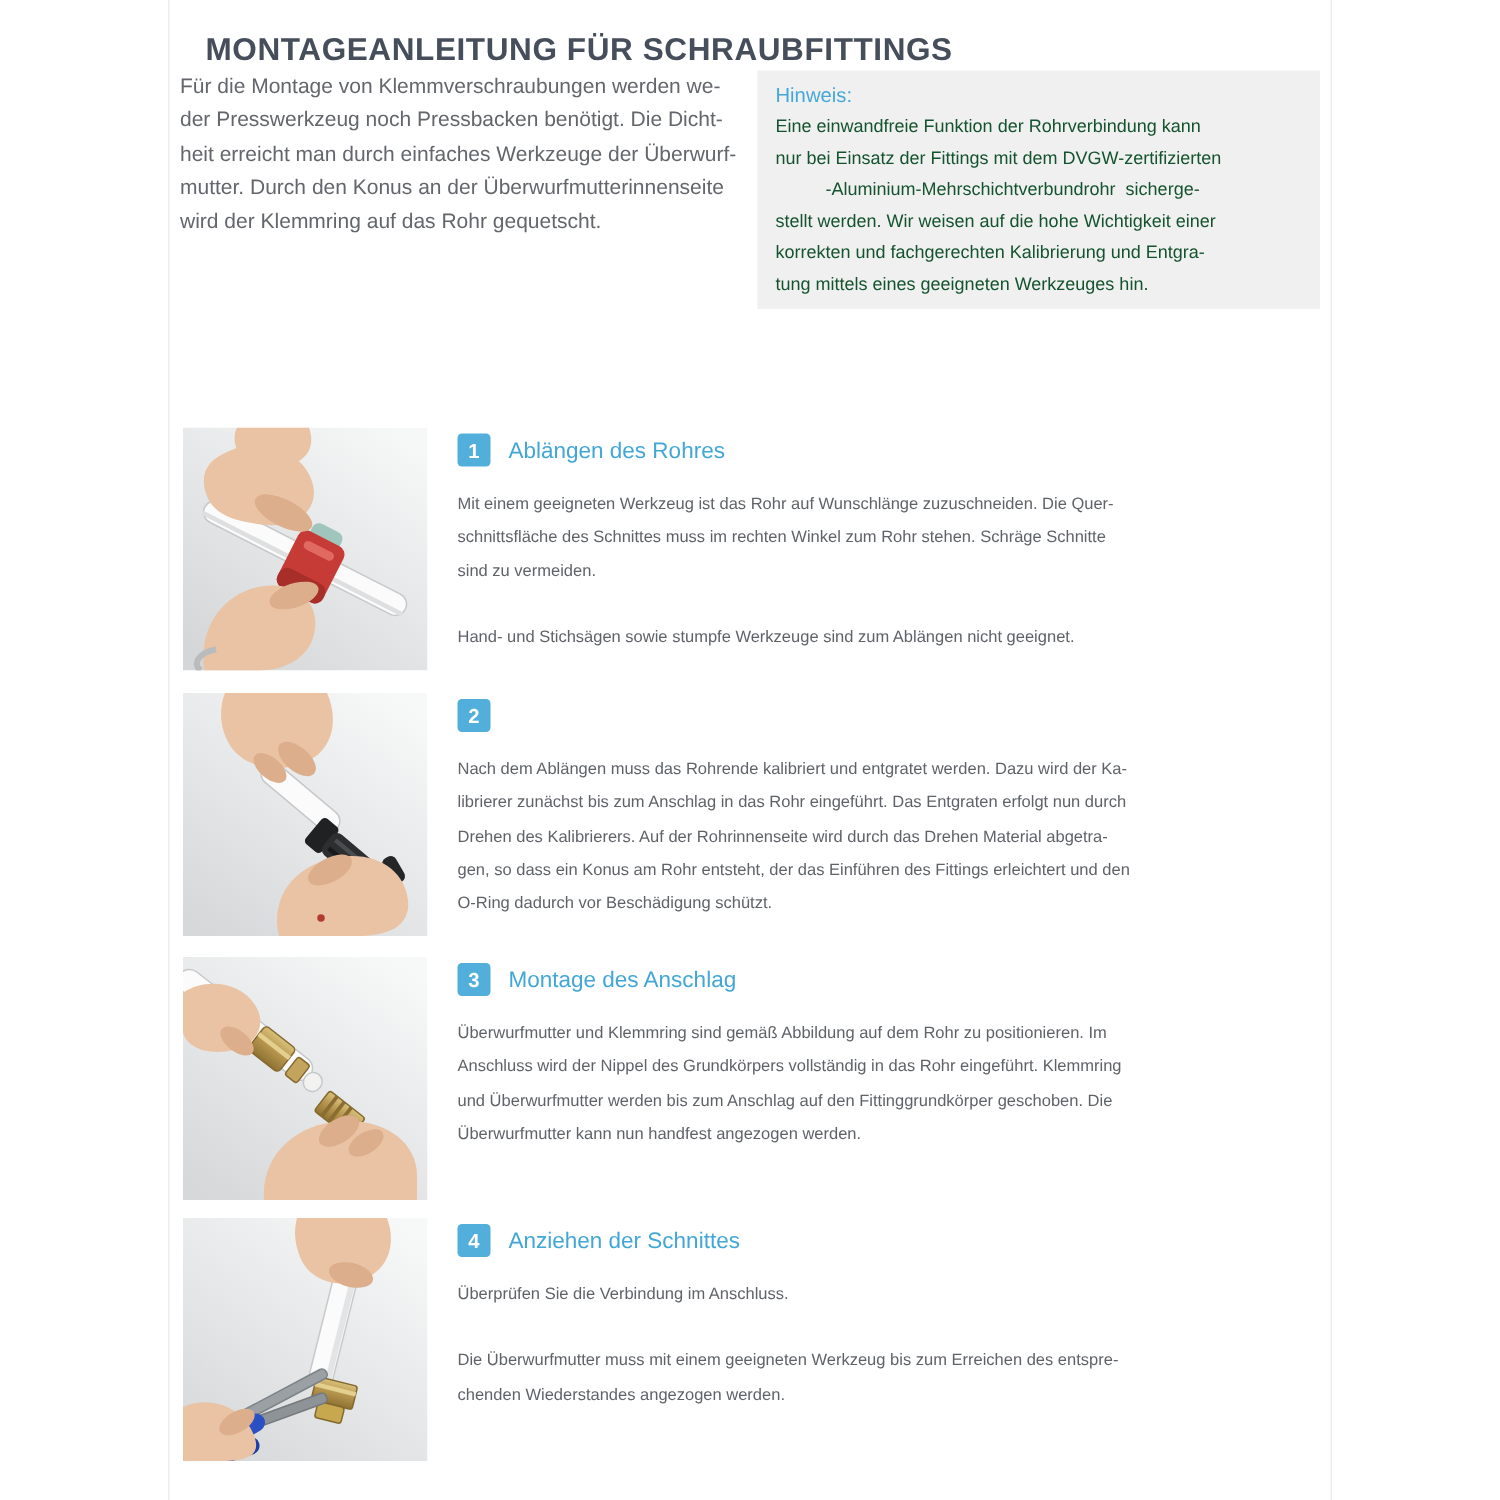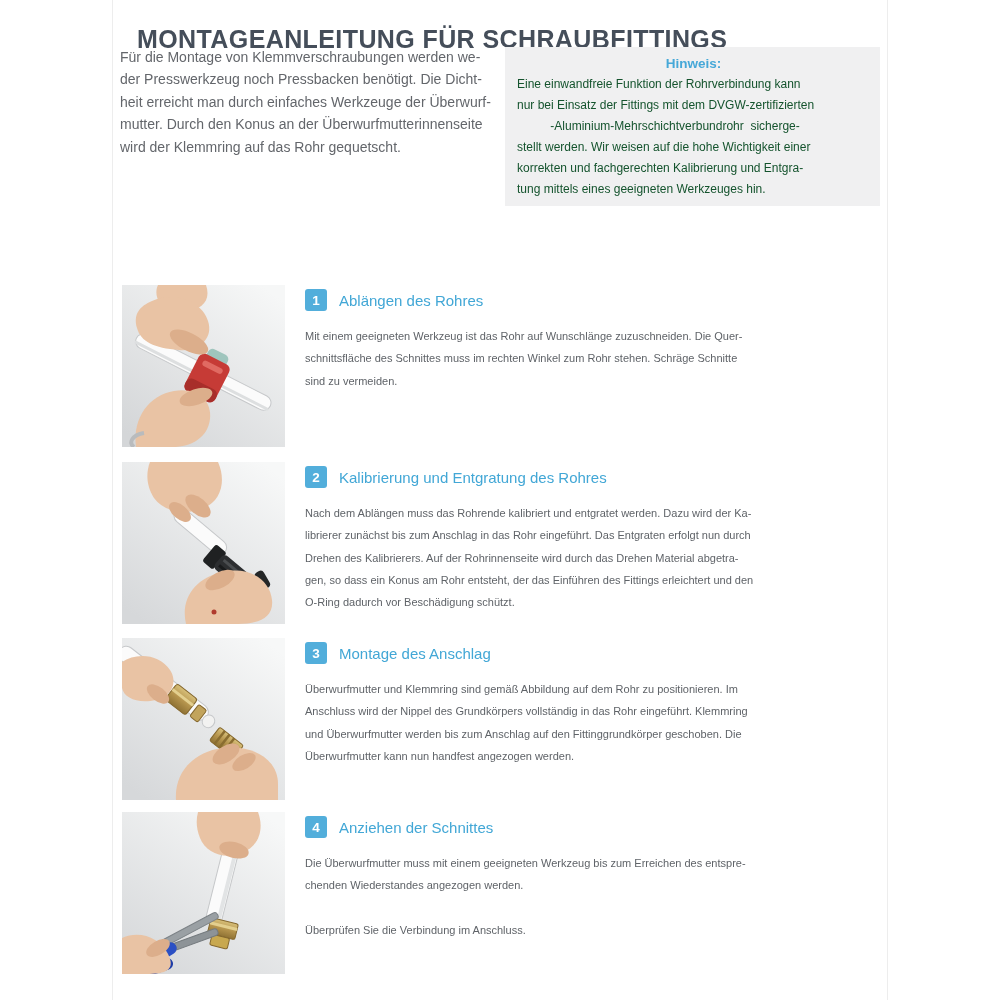--- a/index.html
+++ b/index.html
@@ -6,32 +6,32 @@
   body{
     width:1000px;height:1000px;background:#ffffff;position:relative;
     font-family:"Liberation Sans", sans-serif;overflow:hidden;
   }
   .edge{position:absolute;top:0;bottom:0;width:1px;background:#ededed;}
   .edge-left{left:112px;}
   .edge-right{left:887px;}
 
   .doc-title{
     position:absolute;left:137px;top:8px;
-    font-size:25px;font-weight:bold;letter-spacing:0.4px;color:#454e5a;
+    font-size:21px;font-weight:bold;letter-spacing:0.4px;color:#454e5a;
     white-space:nowrap;
   }
   .intro{
     position:absolute;left:120px;top:46px;width:385px;
     font-size:14px;line-height:22.4px;color:#63666b;white-space:pre-line;
   }
   .note{
     position:absolute;left:505px;top:47px;width:375px;box-sizing:border-box;
     background:#f0f0f1;padding:6px 10px 6px 12px;
   }
-  .note-label{color:#46a8d8;font-weight:bold;font-size:13.5px;line-height:21px;text-align:center;}
+  .note-label{color:#46a8d8;font-weight:normal;font-size:13.5px;line-height:21px;}
   .note-text{font-size:12px;line-height:21px;color:#14532d;white-space:pre-line;}
 
   .step{position:absolute;left:122px;width:760px;height:168px;}
   #step1{top:285px;}
   #step2{top:462px;}
   #step3{top:638px;}
   #step4{top:812px;}
   .photo{position:absolute;left:0;top:0;width:163px;height:162px;}
   .photo svg{display:block;}
   .content{position:absolute;left:183px;top:0;width:640px;}
@@ -102,20 +102,21 @@
     </svg>
   </div>
   <div class="content">
     <div class="head">
       <div class="badge">1</div>
       <div class="step-title">Ablängen des Rohres</div>
     </div>
     <div class="para">Mit einem geeigneten Werkzeug ist das Rohr auf Wunschlänge zuzuschneiden. Die Quer-
 schnittsfläche des Schnittes muss im rechten Winkel zum Rohr stehen. Schräge Schnitte
 sind zu vermeiden.</div>
+    <div class="para">Hand- und Stichsägen sowie stumpfe Werkzeuge sind zum Ablängen nicht geeignet.</div>
   </div>
 </div>
 
 <div class="step" id="step2">
   <div class="photo">
     <svg width="163" height="162" viewBox="0 0 163 162">
       <defs>
         <linearGradient id="bg2" x1="0.85" y1="0" x2="0.15" y2="1">
           <stop offset="0" stop-color="#f7f8f8"></stop>
             <stop offset="1" stop-color="#d6d8da"></stop>
@@ -144,21 +145,20 @@
       <ellipse cx="58" cy="50" rx="13" ry="7" fill="#dcae8b" transform="rotate(40 58 50)"></ellipse>
 
       <path d="M64 162 C 58 136 74 116 100 110 C 128 104 148 118 150 138 C 152 156 136 162 116 162 Z" fill="#e9c3a4"></path>
       <ellipse cx="98" cy="118" rx="16" ry="8" fill="#dcae8b" transform="rotate(-28 98 118)"></ellipse>
       <circle cx="92" cy="150" r="2.5" fill="#b03b2e"></circle>
     </svg>
   </div>
   <div class="content">
     <div class="head">
       <div class="badge">2</div>
-      <div class="step-title">Kalibrierung und Entgratung des Rohres</div>
     </div>
     <div class="para">Nach dem Ablängen muss das Rohrende kalibriert und entgratet werden. Dazu wird der Ka-
 librierer zunächst bis zum Anschlag in das Rohr eingeführt. Das Entgraten erfolgt nun durch
 Drehen des Kalibrierers. Auf der Rohrinnenseite wird durch das Drehen Material abgetra-
 gen, so dass ein Konus am Rohr entsteht, der das Einführen des Fittings erleichtert und den
 O-Ring dadurch vor Beschädigung schützt.</div>
   </div>
 </div>
 
 <div class="step" id="step3">
@@ -254,17 +254,17 @@
 
       <path d="M0 126 C 18 118 38 126 46 142 C 54 158 44 162 24 162 L0 162 Z" fill="#e9c3a4"></path>
       <ellipse cx="36" cy="136" rx="13" ry="7" fill="#dcae8b" transform="rotate(-30 36 136)"></ellipse>
     </svg>
   </div>
   <div class="content">
     <div class="head">
       <div class="badge">4</div>
       <div class="step-title">Anziehen der Schnittes</div>
     </div>
+    <div class="para">Überprüfen Sie die Verbindung im Anschluss.</div>
     <div class="para">Die Überwurfmutter muss mit einem geeigneten Werkzeug bis zum Erreichen des entspre-
 chenden Wiederstandes angezogen werden.</div>
-    <div class="para">Überprüfen Sie die Verbindung im Anschluss.</div>
   </div>
 </div>
 
 </body></html>

